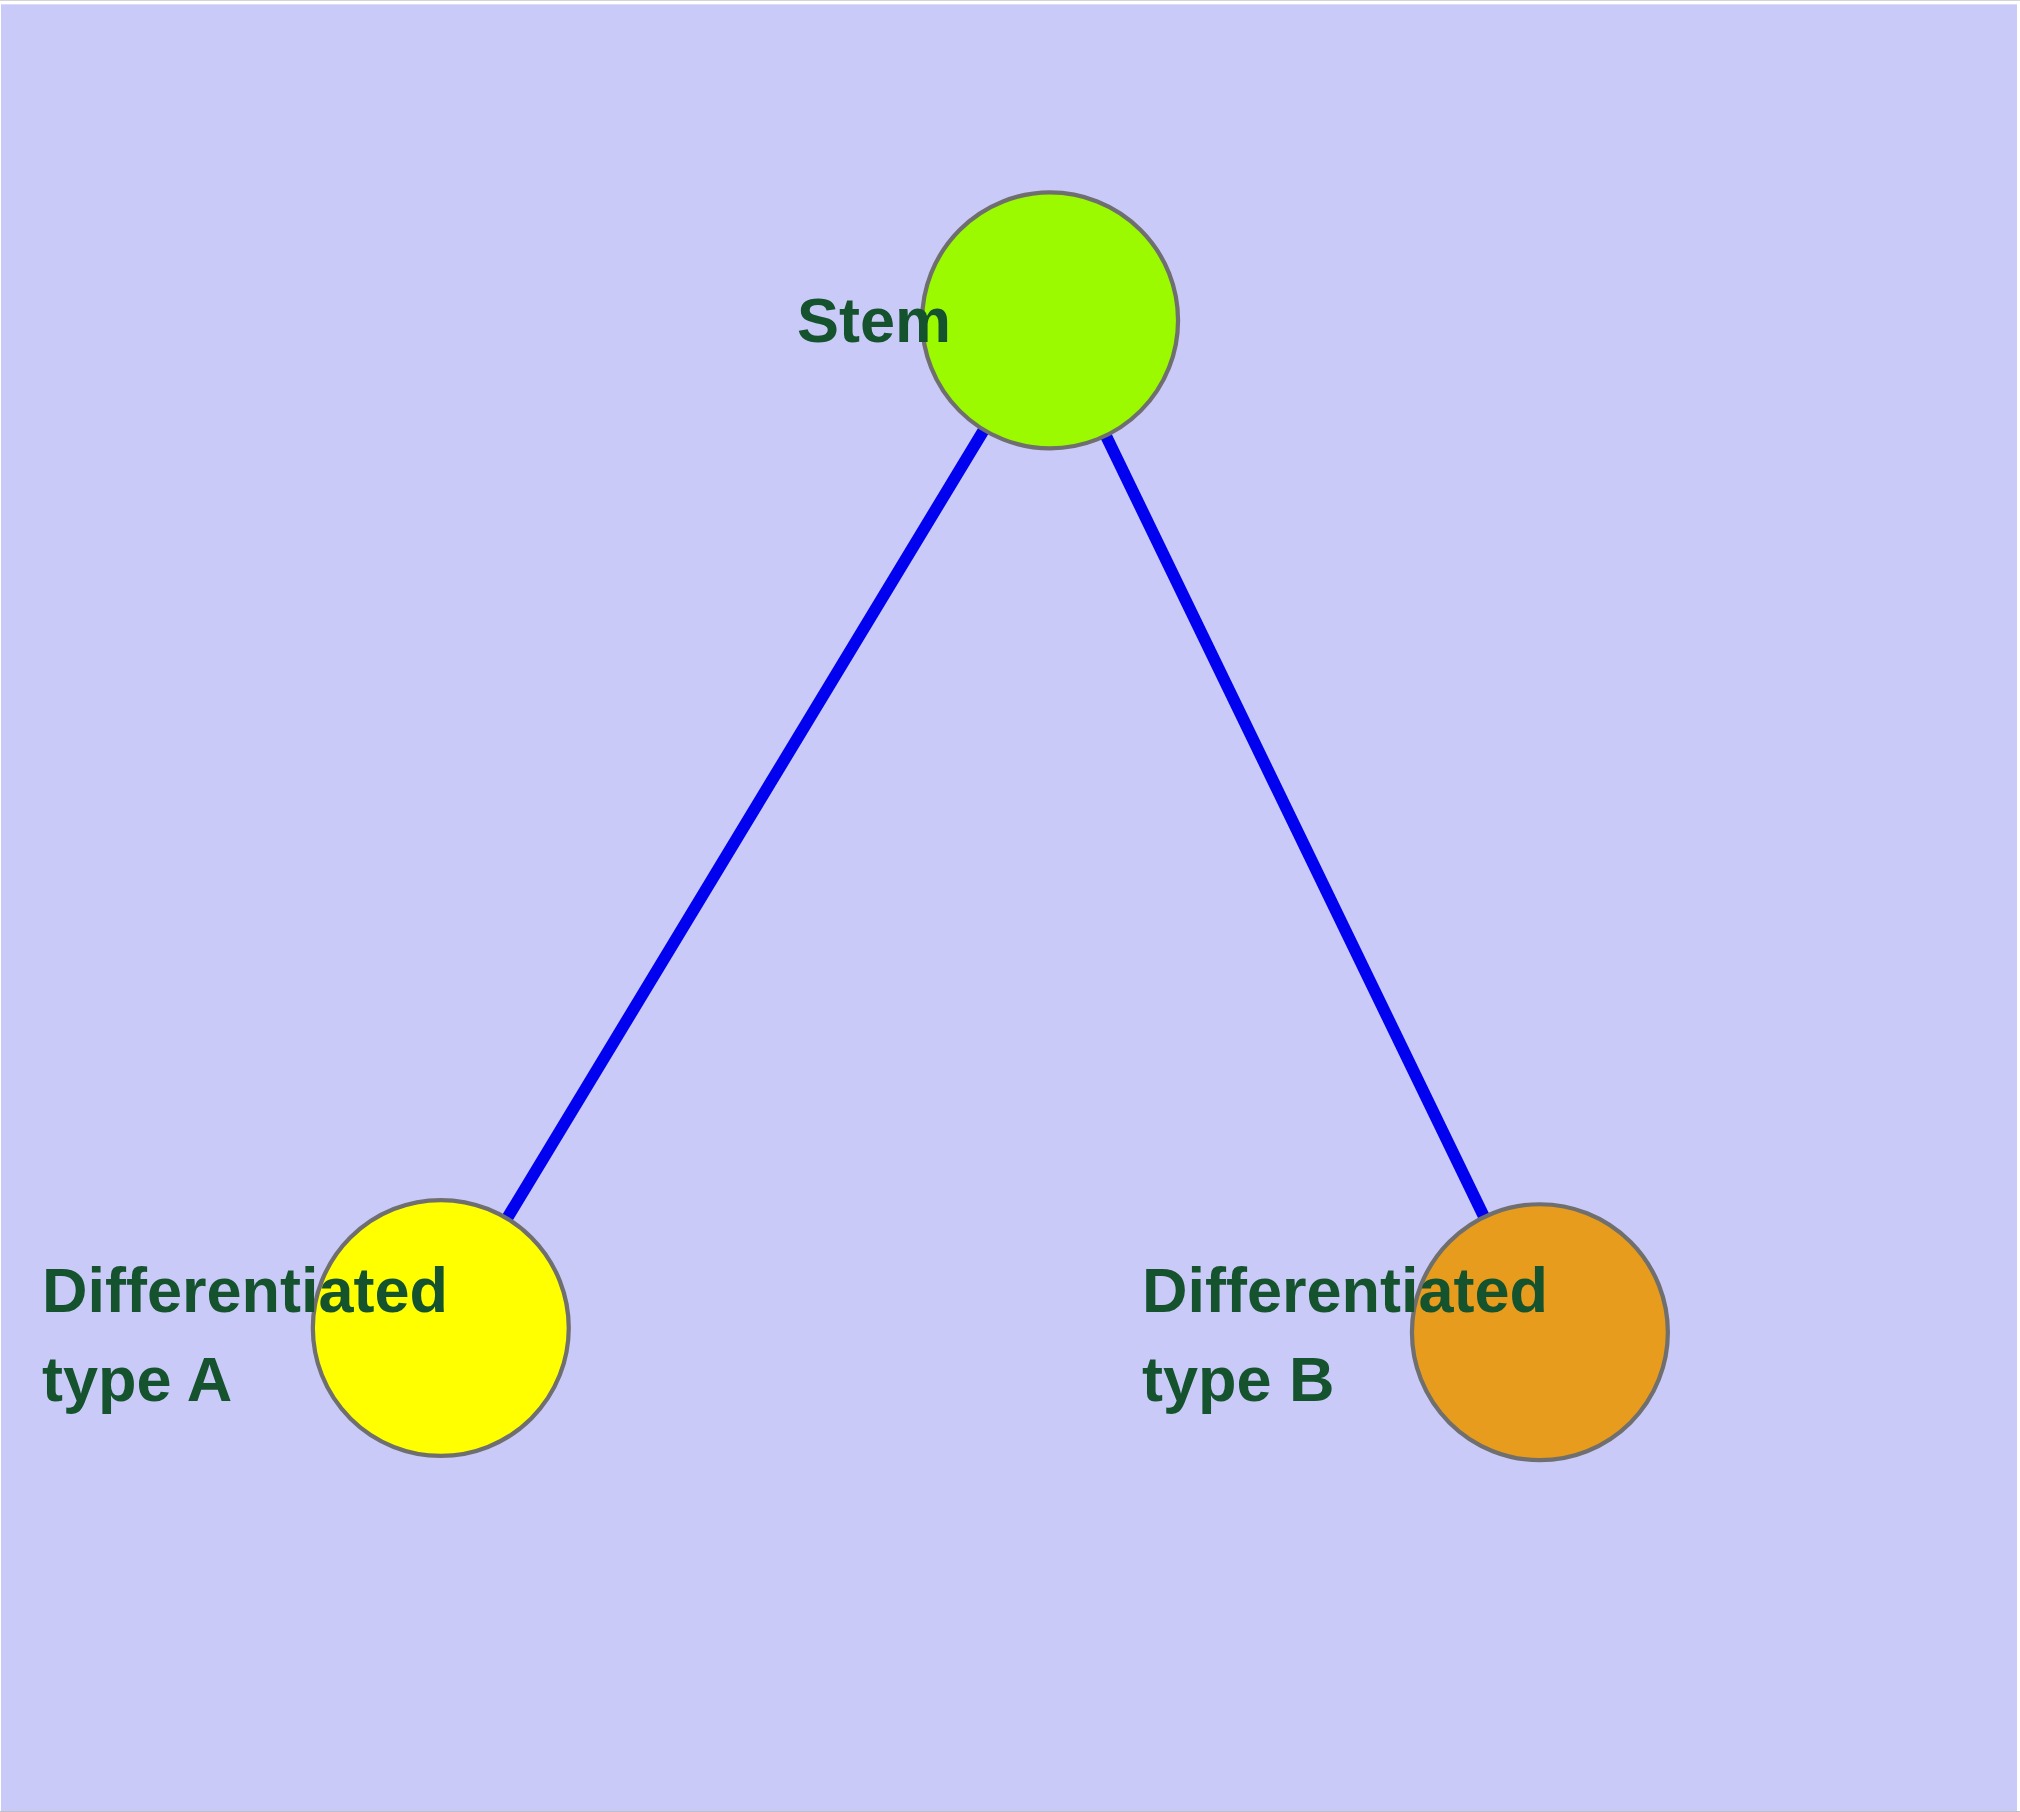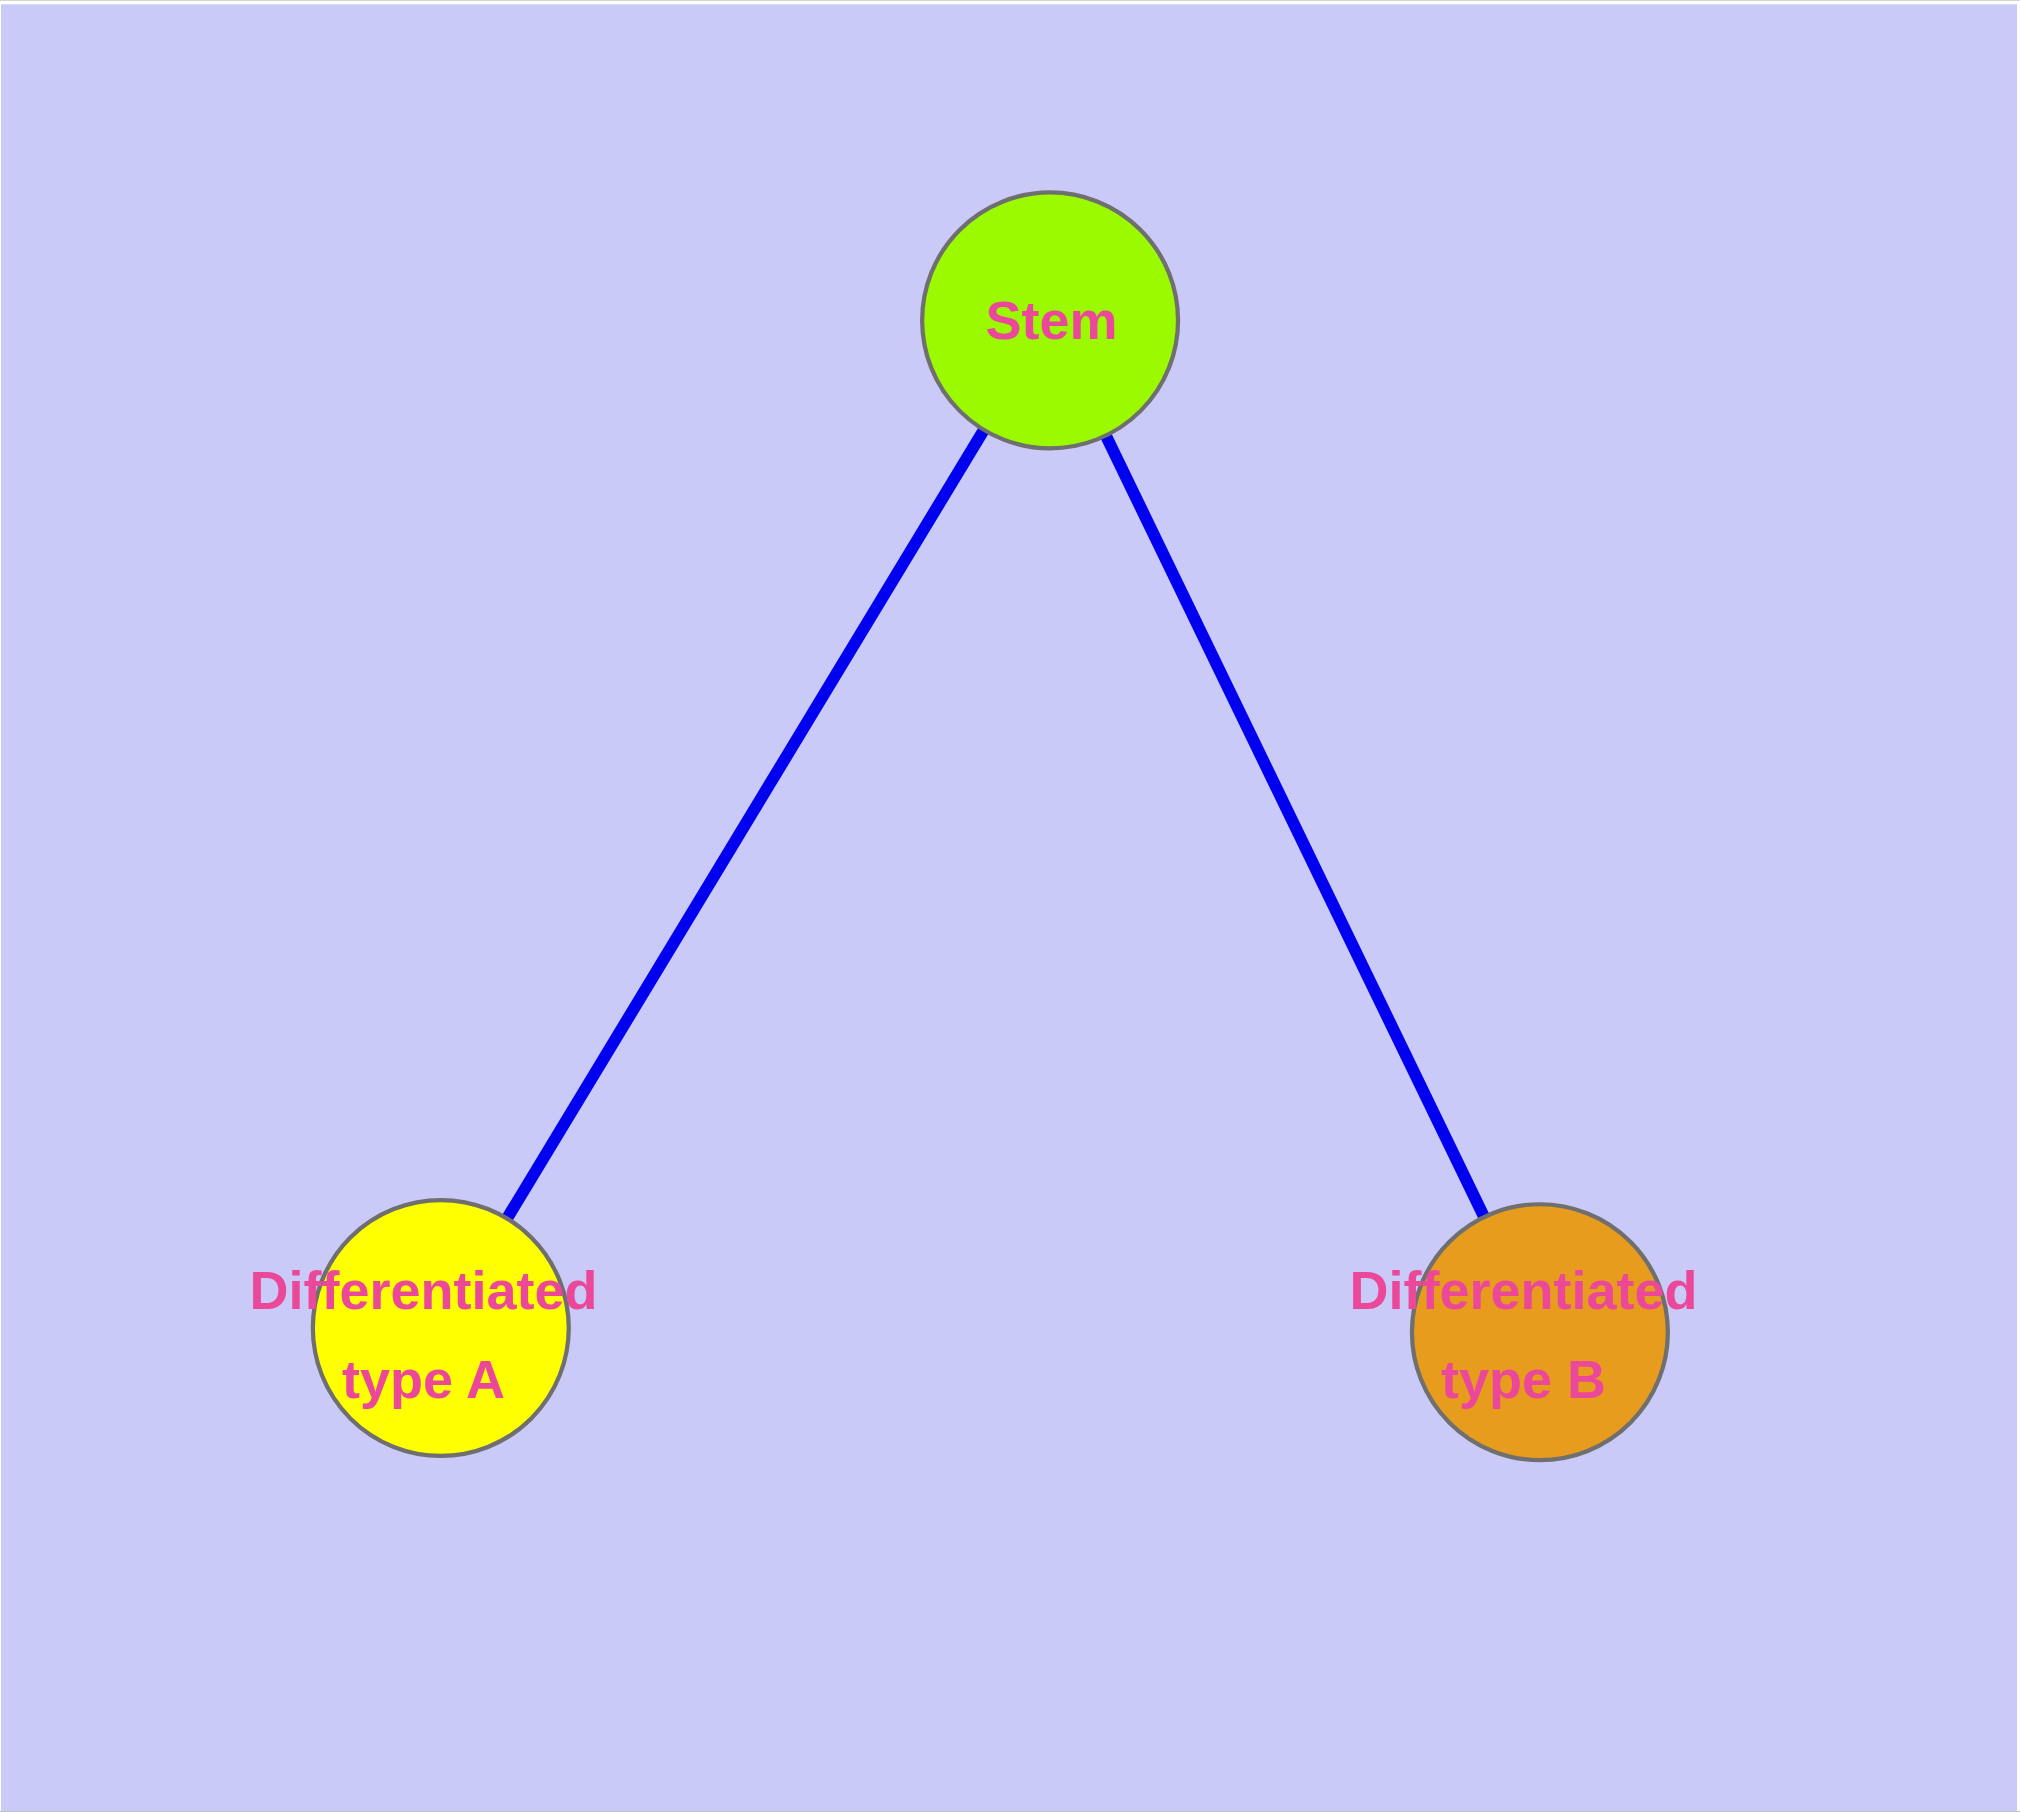--- a/index.html
+++ b/index.html
@@ -28,23 +28,23 @@
   }
   .edge {
     stroke-width: 14px;
     fill: none;
   }
   .node-circle {
     stroke-width: 5px;
   }
   .node-label {
     position: absolute;
-    text-align: center;
-    color: #ec4899;
-    font-size: 54px;
+    text-align: left;
+    color: #14532d;
+    font-size: 63px;
     line-height: 89px;
     font-weight: 700;
     white-space: pre-line;
     pointer-events: none;
   }
   .label-stem   { left: 797px;  top: 275px;  width: 509px; }
   .label-type-a { left: 42px;   top: 1245px; width: 763px; }
   .label-type-b { left: 1142px; top: 1245px; width: 763px; }
 </style>
 </head>

